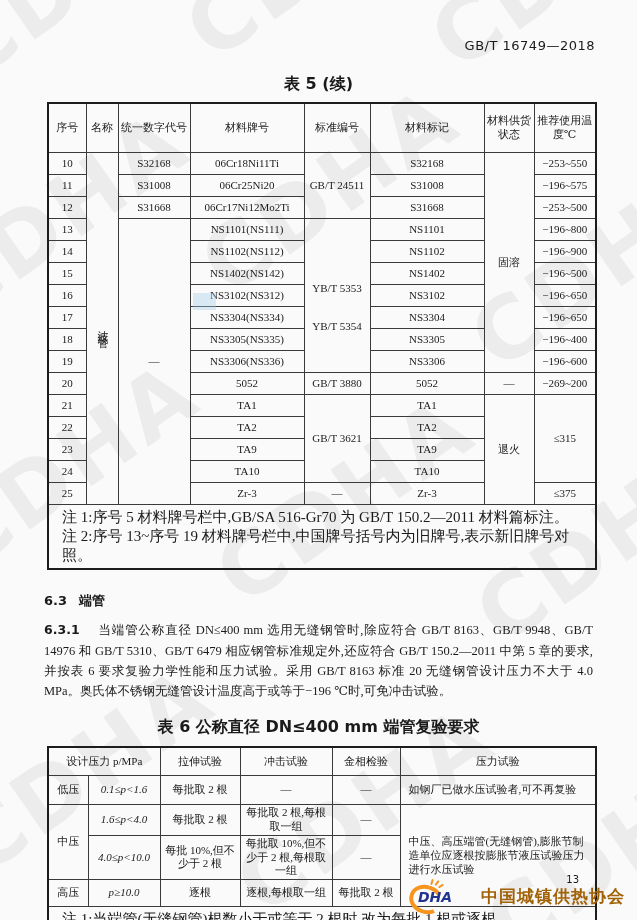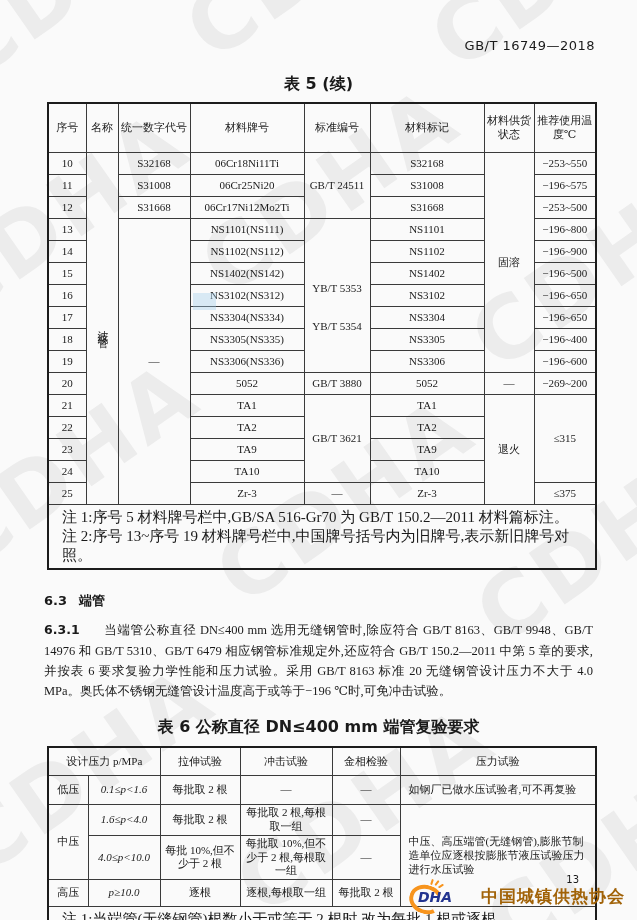--- a/index.html
+++ b/index.html
@@ -51,21 +51,21 @@
     font-size:15px; line-height:1.75;
   }
   .section{margin:22px 44px 0 44px;}
   .sec-heading{
     font-family:"DejaVu Sans",sans-serif; font-weight:bold; font-size:13px;
   }
   .sec-heading .sec-no{margin-right:12px;}
   .para{
     margin-top:10px; font-size:12.5px; line-height:1.62; text-align:justify;
   }
-  .para .para-no{font-family:"DejaVu Sans",sans-serif; font-weight:bold; margin-right:24px;}
+  .para .para-no{font-family:"DejaVu Sans",sans-serif; font-weight:bold; margin-right:18px;}
   .t6-title{margin-top:16px;}
   .t6{margin-top:8px;}
   .t6 th{height:25px; font-weight:normal;}
   .t6 td{height:24px;}
   .t6 .tall{height:40px;}
   .left-cell{text-align:left !important; padding:2px 8px !important; line-height:1.6;}
   .ital{font-style:italic;}
   
   .artifact{
     position:absolute; left:193px; top:293px; width:23px; height:17px;

